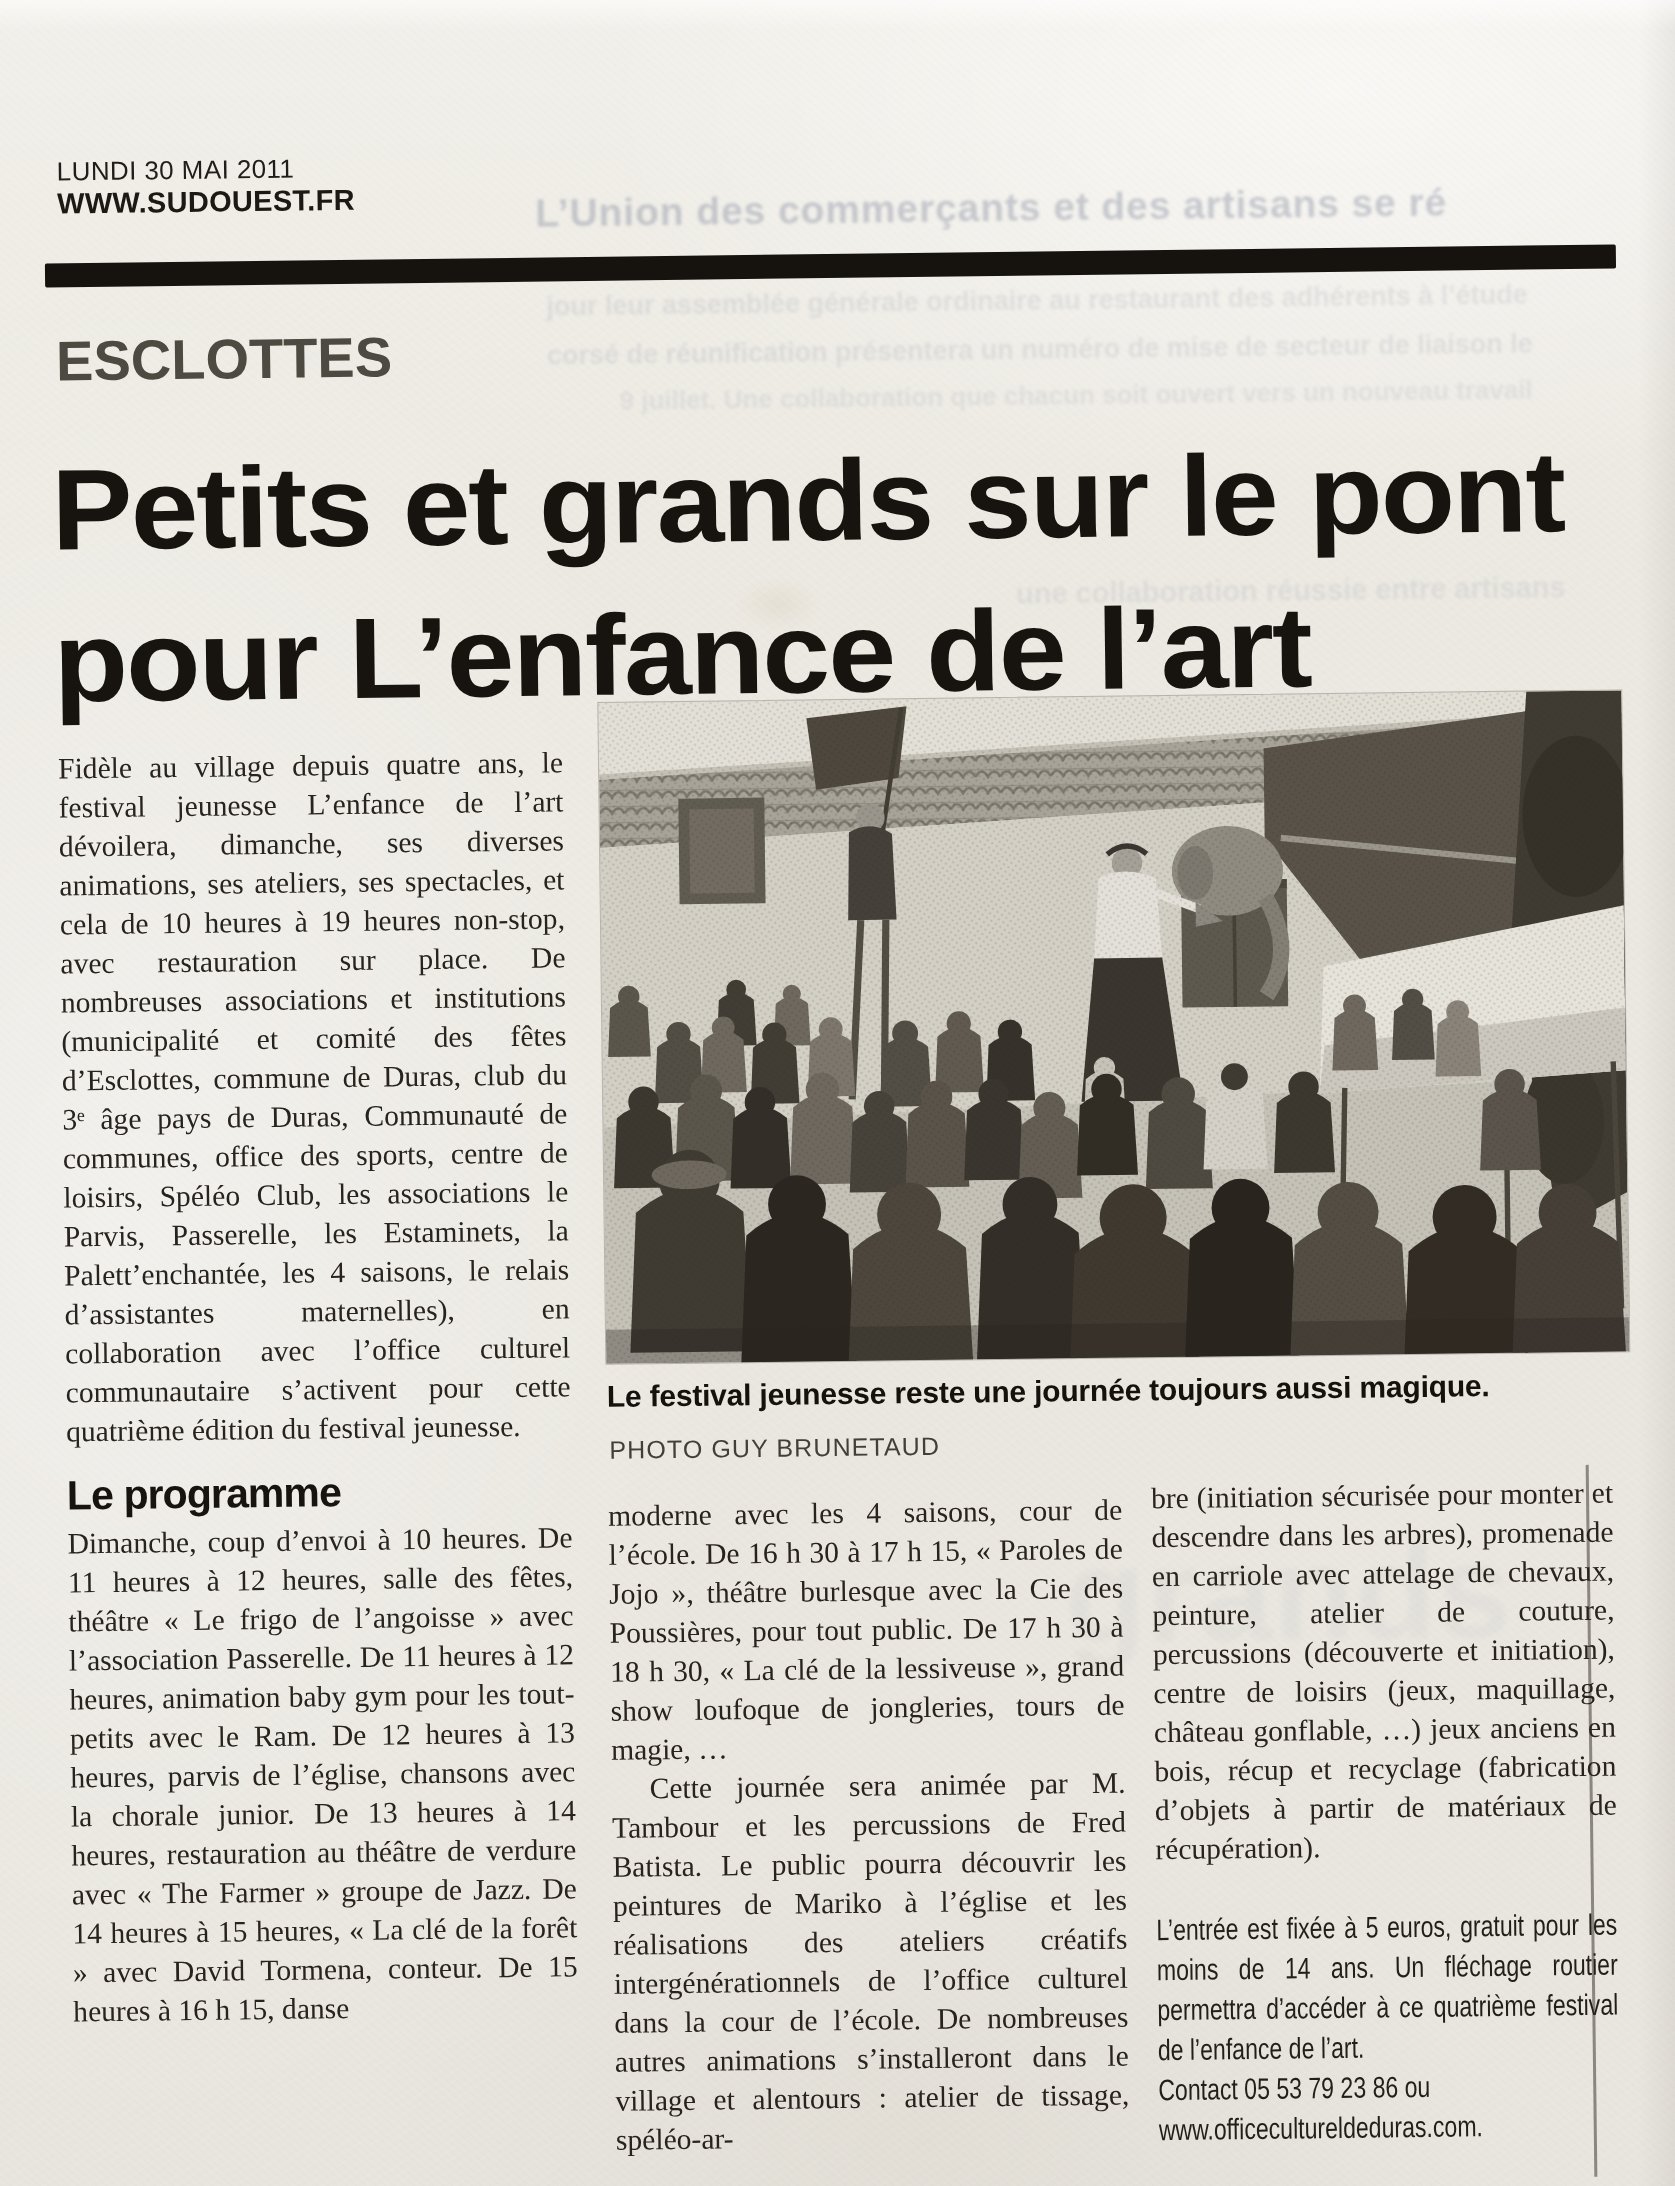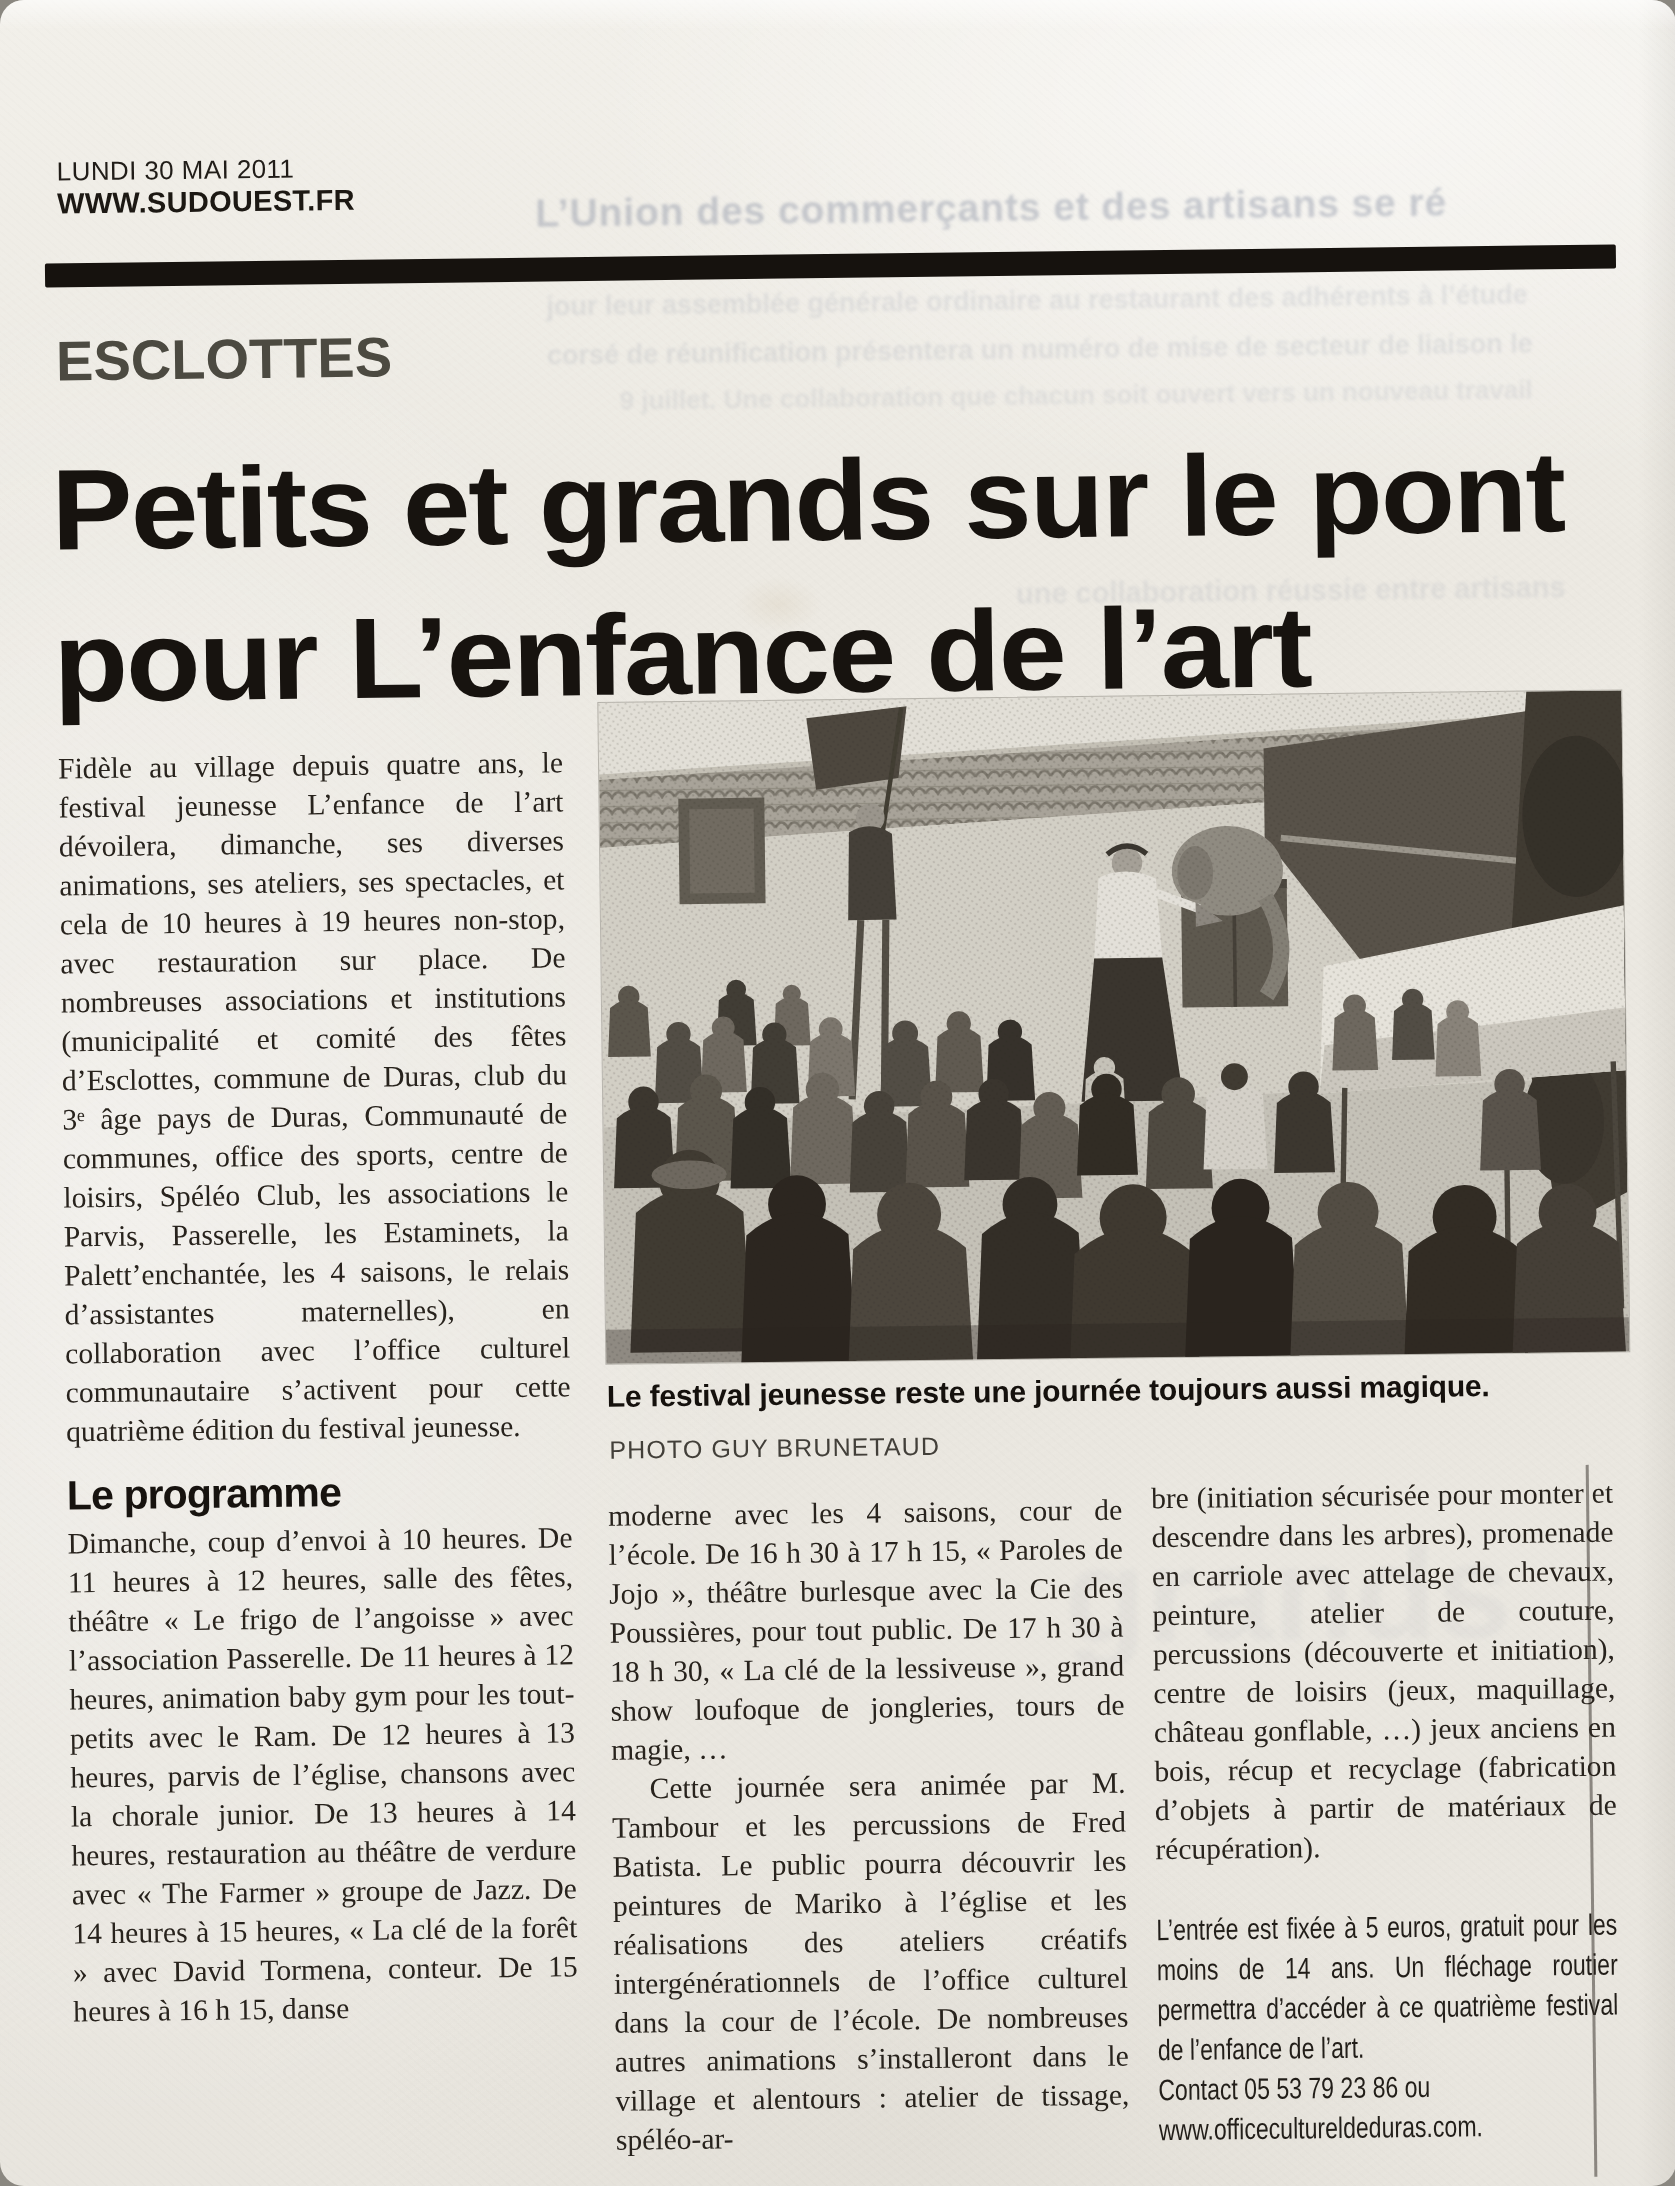--- a/index.html
+++ b/index.html
@@ -2,21 +2,21 @@
 <html style="font-size:14.3px"><head>
 <meta charset="utf-8">
 <style>
   html,body{margin:0;padding:0;background:#8a8780;}
   .page{position:relative;width:1676px;height:2186px;overflow:hidden;
     font-family:"Liberation Sans",sans-serif;color:#26211b;
     background:
       radial-gradient(1164px 627px at 80% 4%, rgba(255,255,255,.55), transparent 65%),
       radial-gradient(896px 1343px at 8% 55%, rgba(255,255,255,.40), transparent 70%),
       radial-gradient(806px 448px at 55% 98%, rgba(120,110,90,.06), transparent 70%),
-      linear-gradient(180deg,#f2f0ea 0%,#ece9e2 25%,#eae7e0 60%,#e8e5de 100%); border-radius: 24px;}
+      linear-gradient(180deg,#f2f0ea 0%,#ece9e2 25%,#eae7e0 60%,#e8e5de 100%);}
   .grain{position:absolute;inset:0;pointer-events:none;opacity:.5;
     background:repeating-linear-gradient(41deg, rgba(120,110,95,.022) 0 1.8px, transparent 1.8px 6.3px),
                repeating-linear-gradient(-33deg, rgba(255,255,255,.05) 0 2.7px, transparent 2.7px 8px);}
   .edge-right{position:absolute;top:0;right:0;width:38px;height:100%;
     background:linear-gradient(90deg,transparent,rgba(60,55,45,.07));}
   .edge-top{position:absolute;top:0;left:0;width:100%;height:30px;
     background:linear-gradient(180deg,rgba(255,255,255,.6),transparent);}
   .stain1{position:absolute;left:1254px;top:851px;width:215px;height:304px;border-radius:50%;
     background:radial-gradient(closest-side,rgba(165,125,45,.10),transparent 70%);transform:rotate(20deg);}
   .stain2{position:absolute;left:716px;top:564px;width:125px;height:81px;border-radius:50%;

